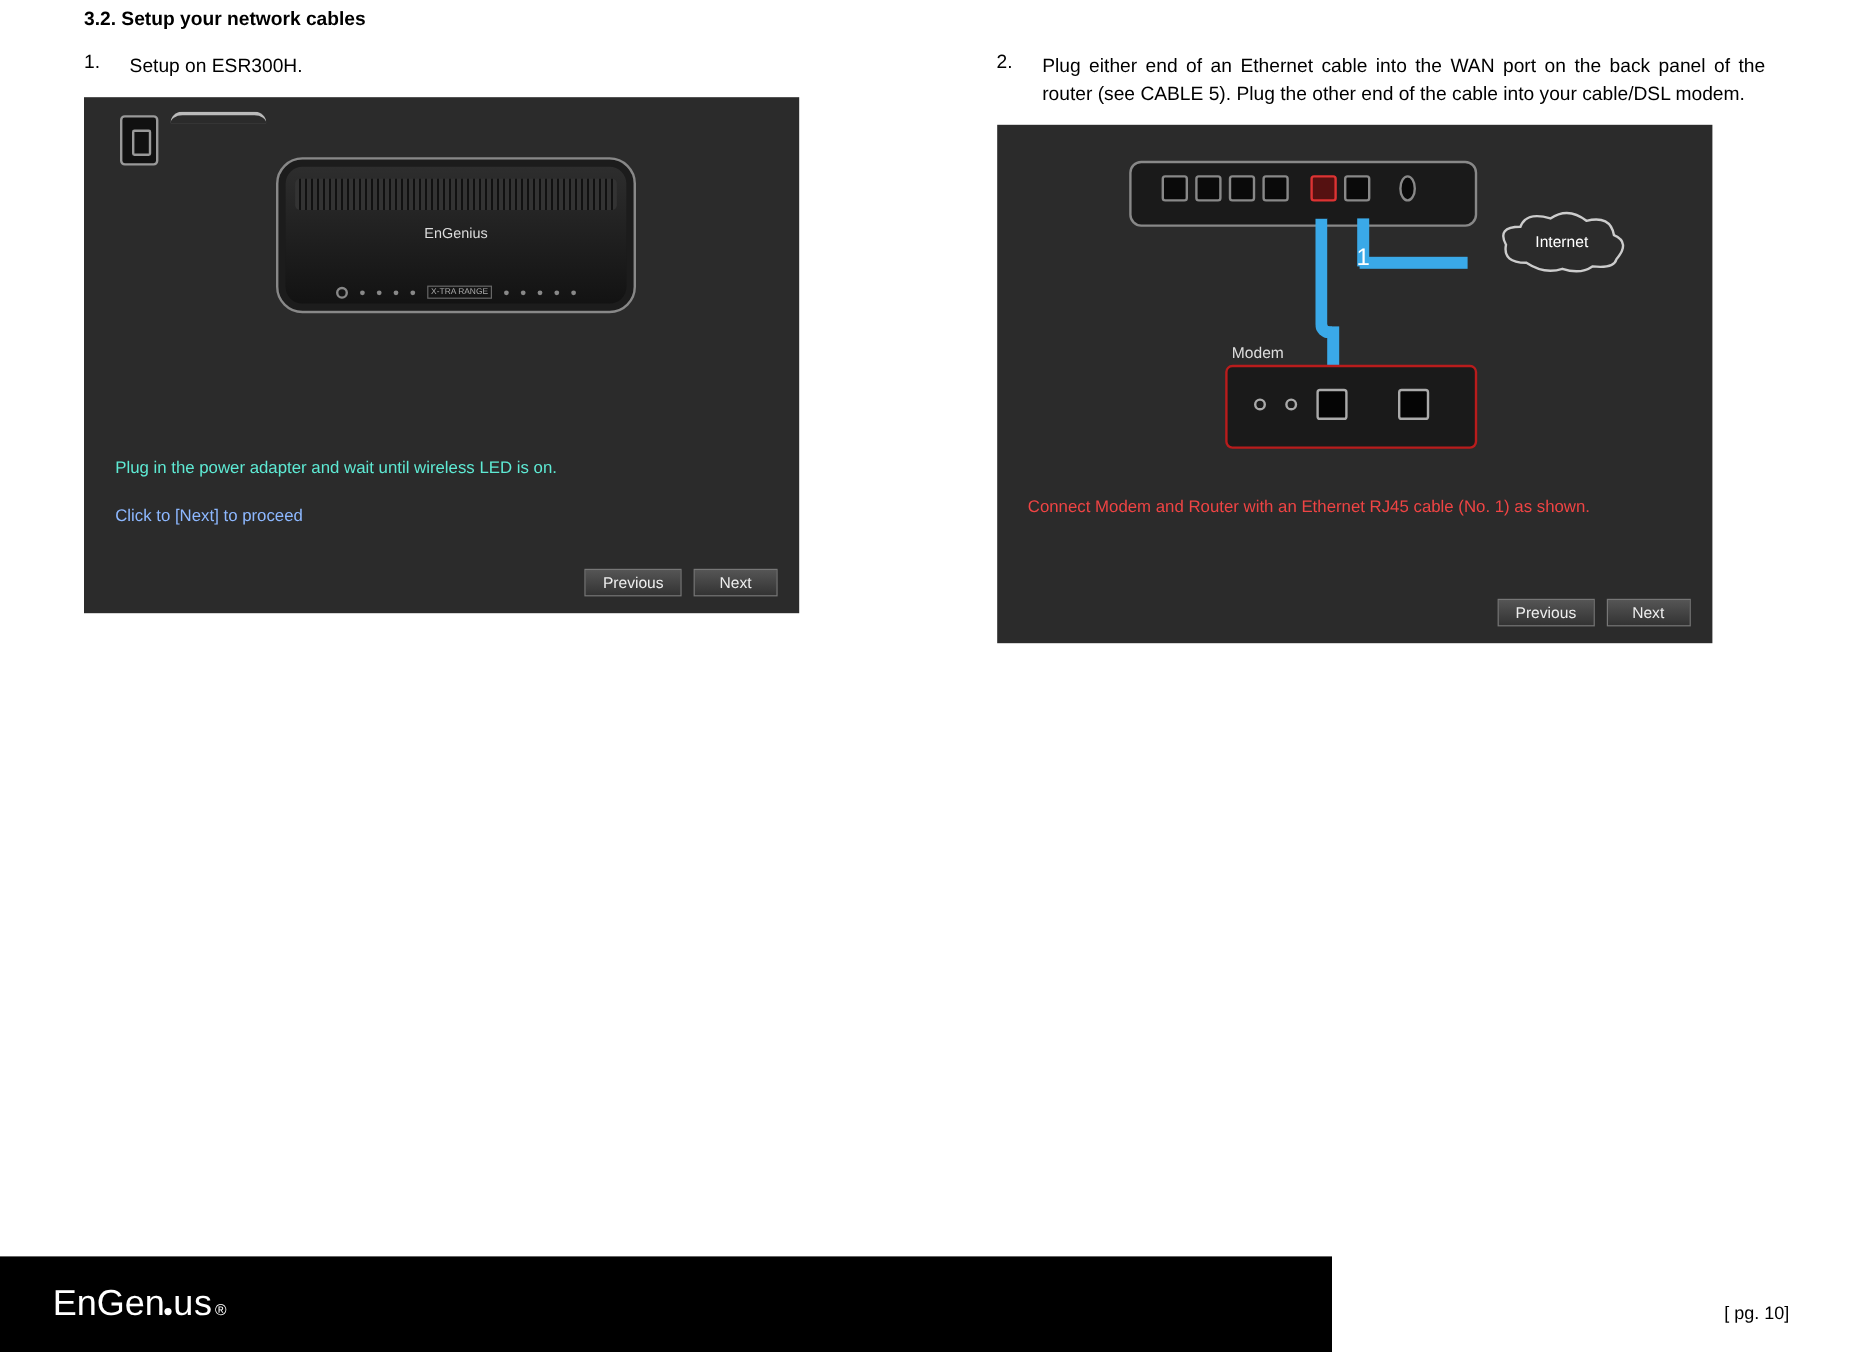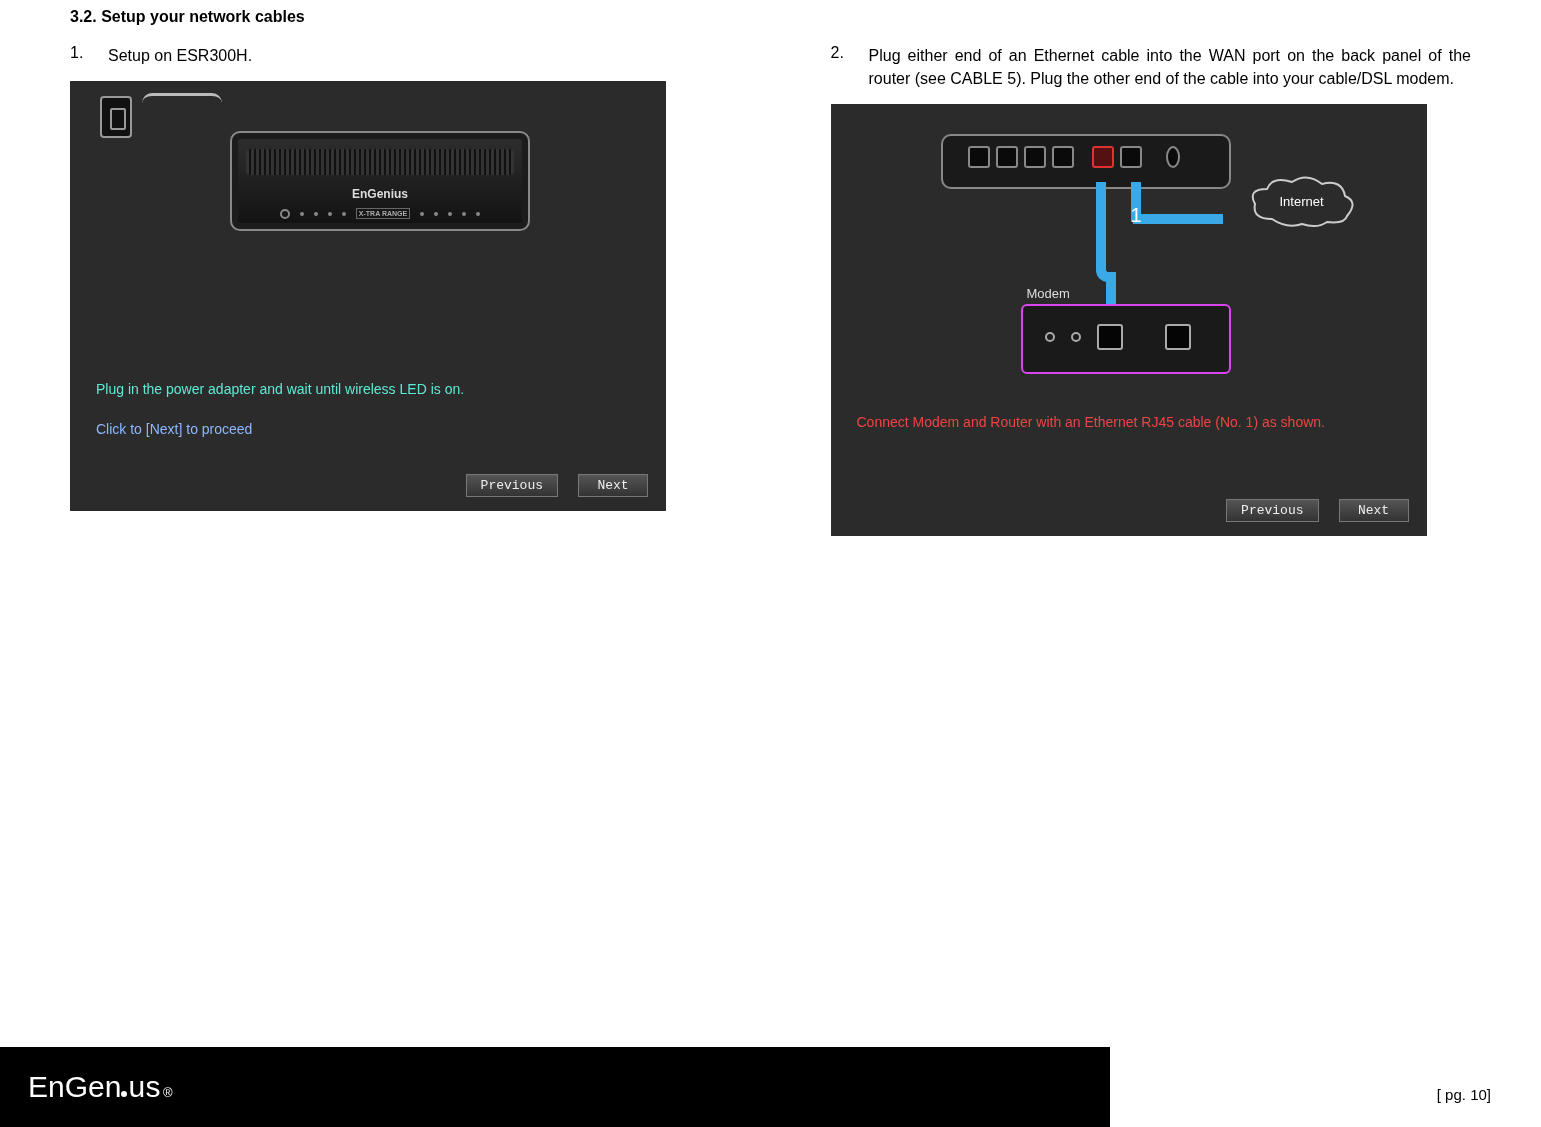--- a/index.html
+++ b/index.html
@@ -73,26 +73,25 @@
   .plug-wire {
     position: absolute;
     top: 12px; left: 72px;
     width: 80px; height: 10px;
     border-top: 3px solid #bbb;
     border-radius: 10px 10px 0 0;
   }
   .router-top {
     position: absolute;
     top: 50px; left: 160px;
-    width: 300px; height: 100px;
+    width: 300px; height: 130px;
     background: linear-gradient(#2f2f2f,#111);
     border: 2px solid #888;
-    border-radius: 10px;
+    border-radius: 22px;
     box-shadow: inset 0 0 0 6px #1c1c1c;
-    font-weight: bold;
   }
   .router-strip {
     position: absolute;
     top: 16px; left: 14px; right: 14px;
     height: 26px;
     background: repeating-linear-gradient(90deg, #333 0 3px, #111 3px 5px);
     border-radius: 4px;
   }
   .router-label {
     position: absolute;
@@ -122,22 +121,21 @@
   .sshot-text2 {
     position: absolute;
     top: 340px; left: 26px;
     color: #8db8ff;
     font-size: 14px;
   }
   .nav-btns {
     position: absolute;
     bottom: 14px; right: 18px;
     display: flex;
-    gap: 20px;
-    font-family: Liberation Mono, monospace;
+    gap: 10px;
   }
   .nav-btn {
     background: linear-gradient(#555,#333);
     border: 1px solid #777;
     color: #eee;
     font-size: 13px;
     padding: 3px 14px;
     min-width: 70px;
     text-align: center;
   }
@@ -197,21 +195,21 @@
     text-align: center;
     line-height: 55px;
   }
   .cloud svg { position: absolute; top: 0; left: 0; }
   .cloud span { position: relative; text-align: right; }
   .modem {
     position: absolute;
     top: 200px; left: 190px;
     width: 210px; height: 70px;
     background: #1a1a1a;
-    border: 2px solid #d946ef;
+    border: 2px solid #b91c1c;
     border-radius: 6px;
   }
   .modem-label {
     position: absolute;
     top: -20px; left: 4px;
     font-size: 13px; color: #ddd;
   }
   .modem-ports {
     position: absolute; top: 18px; left: 22px;
     display: flex; gap: 16px; align-items: center;
@@ -231,21 +229,21 @@
     height: 88px;
   }
   .footer-bar {
     position: absolute;
     bottom: 0; left: 0;
     width: 72%;
     height: 80px;
     background: #000;
     display: flex;
     align-items: center;
-    padding-left: 28px;
+    padding-left: 44px;
   }
   .page-num {
     position: absolute;
     right: 50px;
     top: 6px;
     font-size: 15px;
     margin-top: 41px;
   }
   .logo {
     color: #fff;

